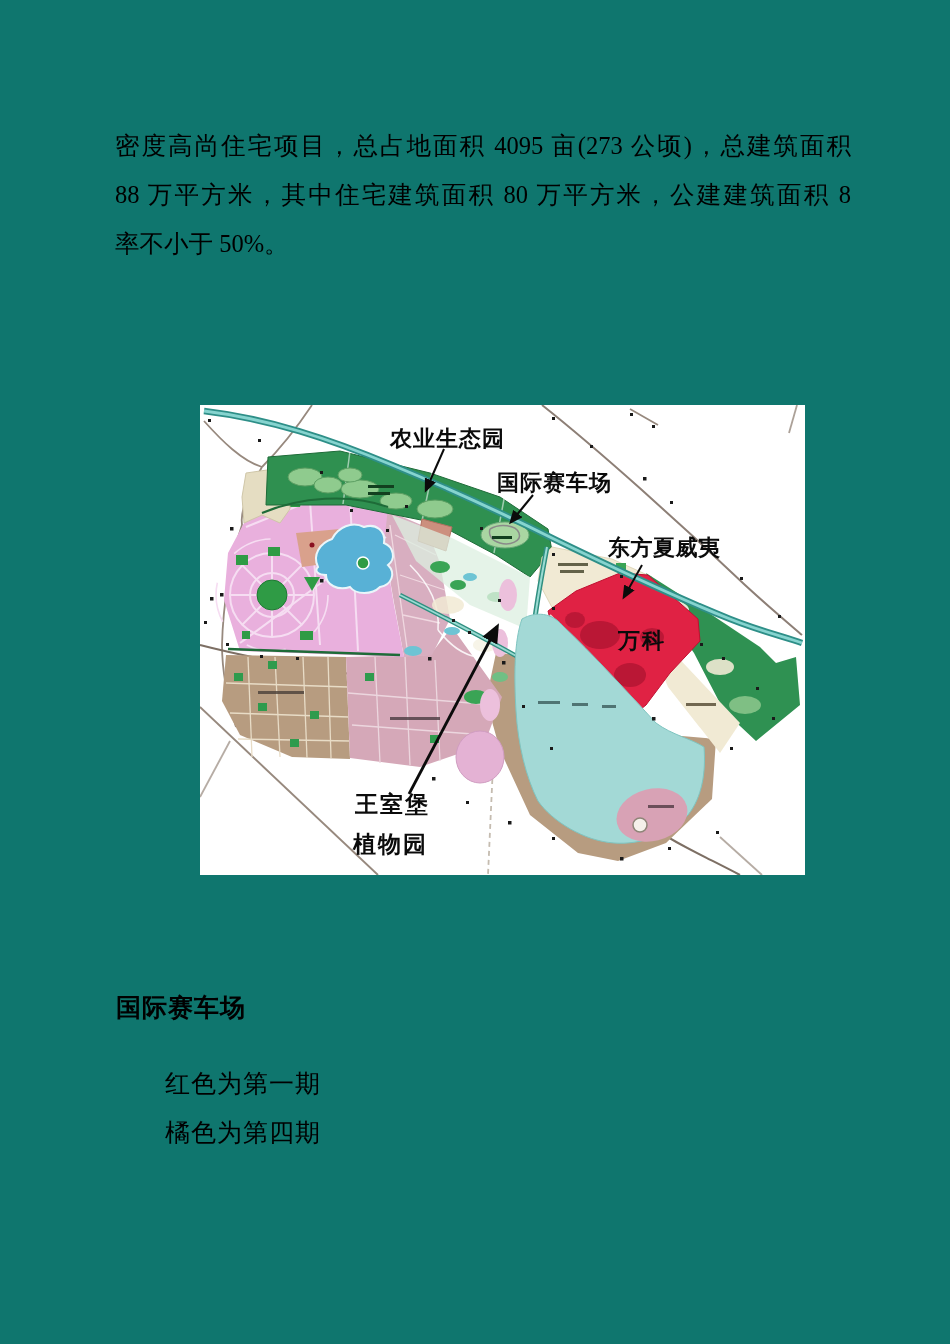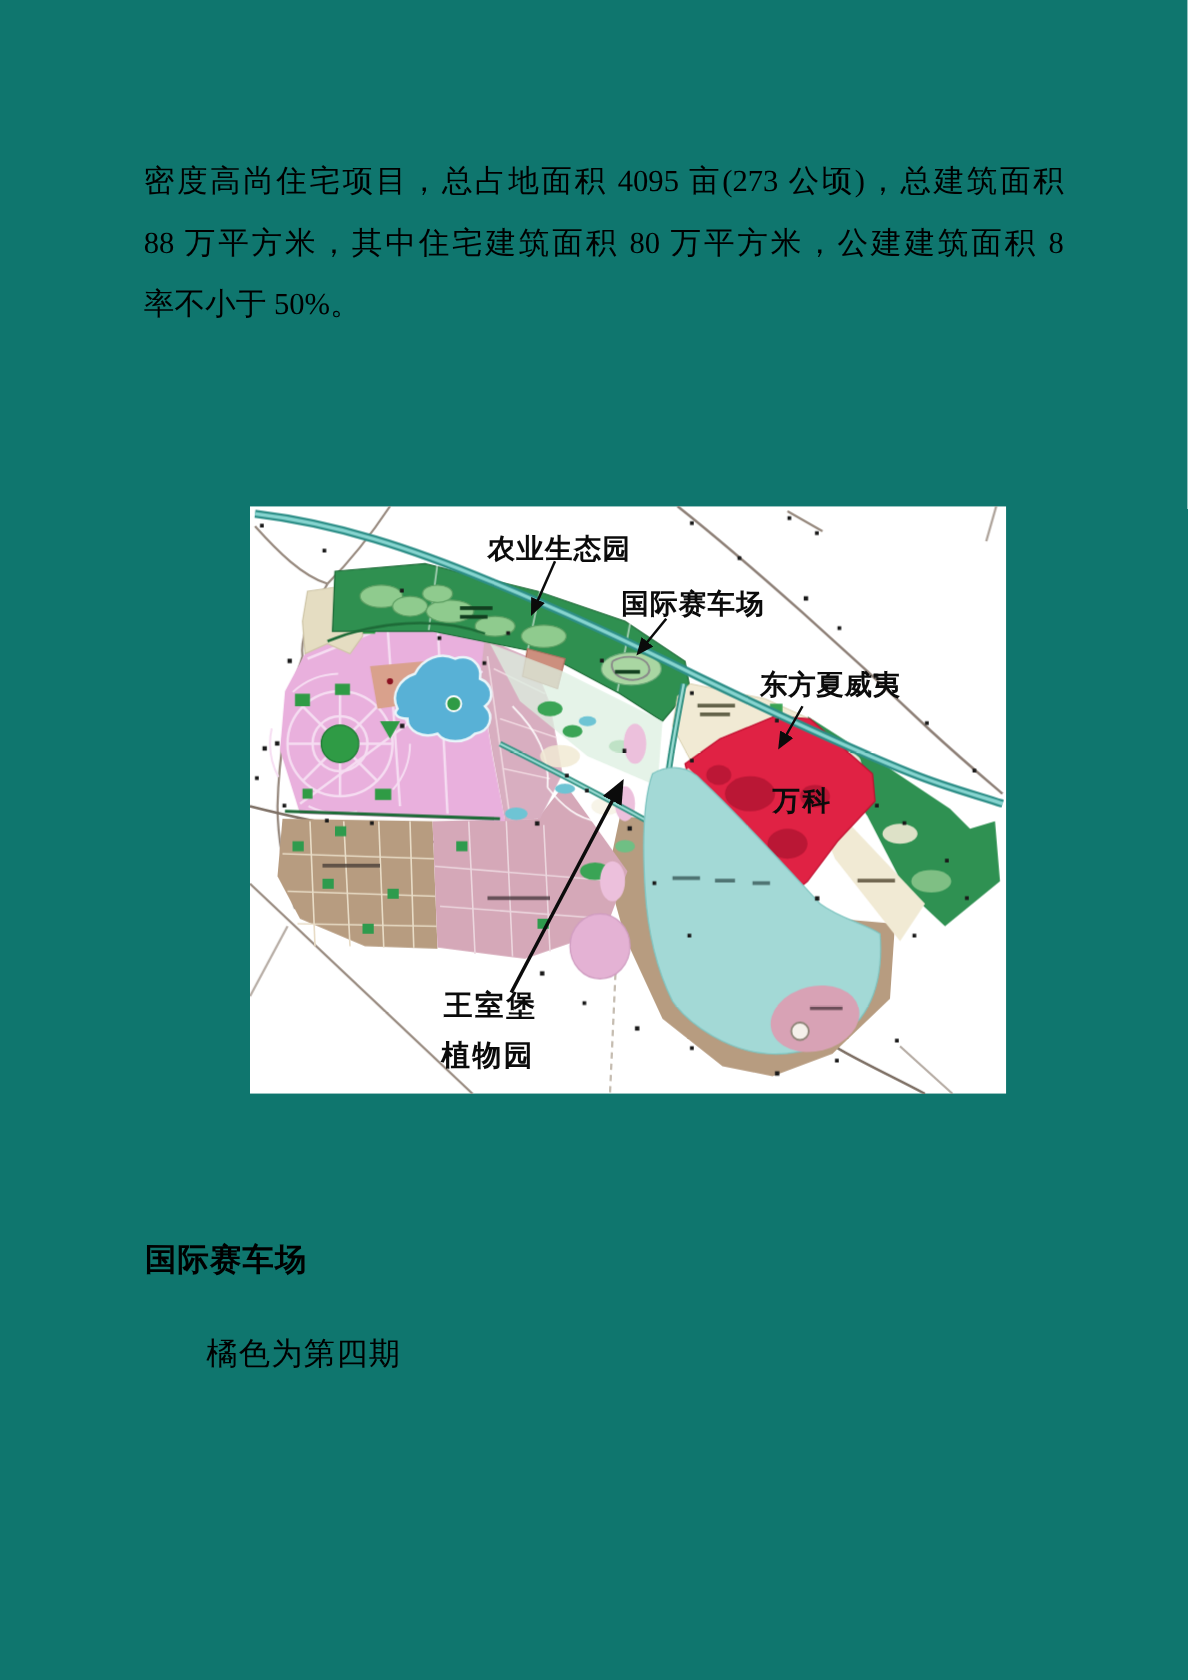--- a/index.html
+++ b/index.html
@@ -300,16 +300,17 @@
     <text class="maplabel" x="408" y="150" font-size="22" letter-spacing="0.5">东方夏威夷</text>
     <text class="maplabel" x="418" y="243" font-size="22" letter-spacing="2">万科</text>
     <text class="maplabel" x="155" y="407" font-size="23" letter-spacing="2">王室堡</text>
     <text class="maplabel" x="153" y="447" font-size="23" letter-spacing="2">植物园</text>
   </svg>
   </div>
 
   <div class="section-heading">国际赛车场</div>
 
   <div class="phase-list">
+    <div class="item">红色为第一期</div>
     <div class="item">橘色为第四期</div>
   </div>
 
 </div>
 
 </body></html>

